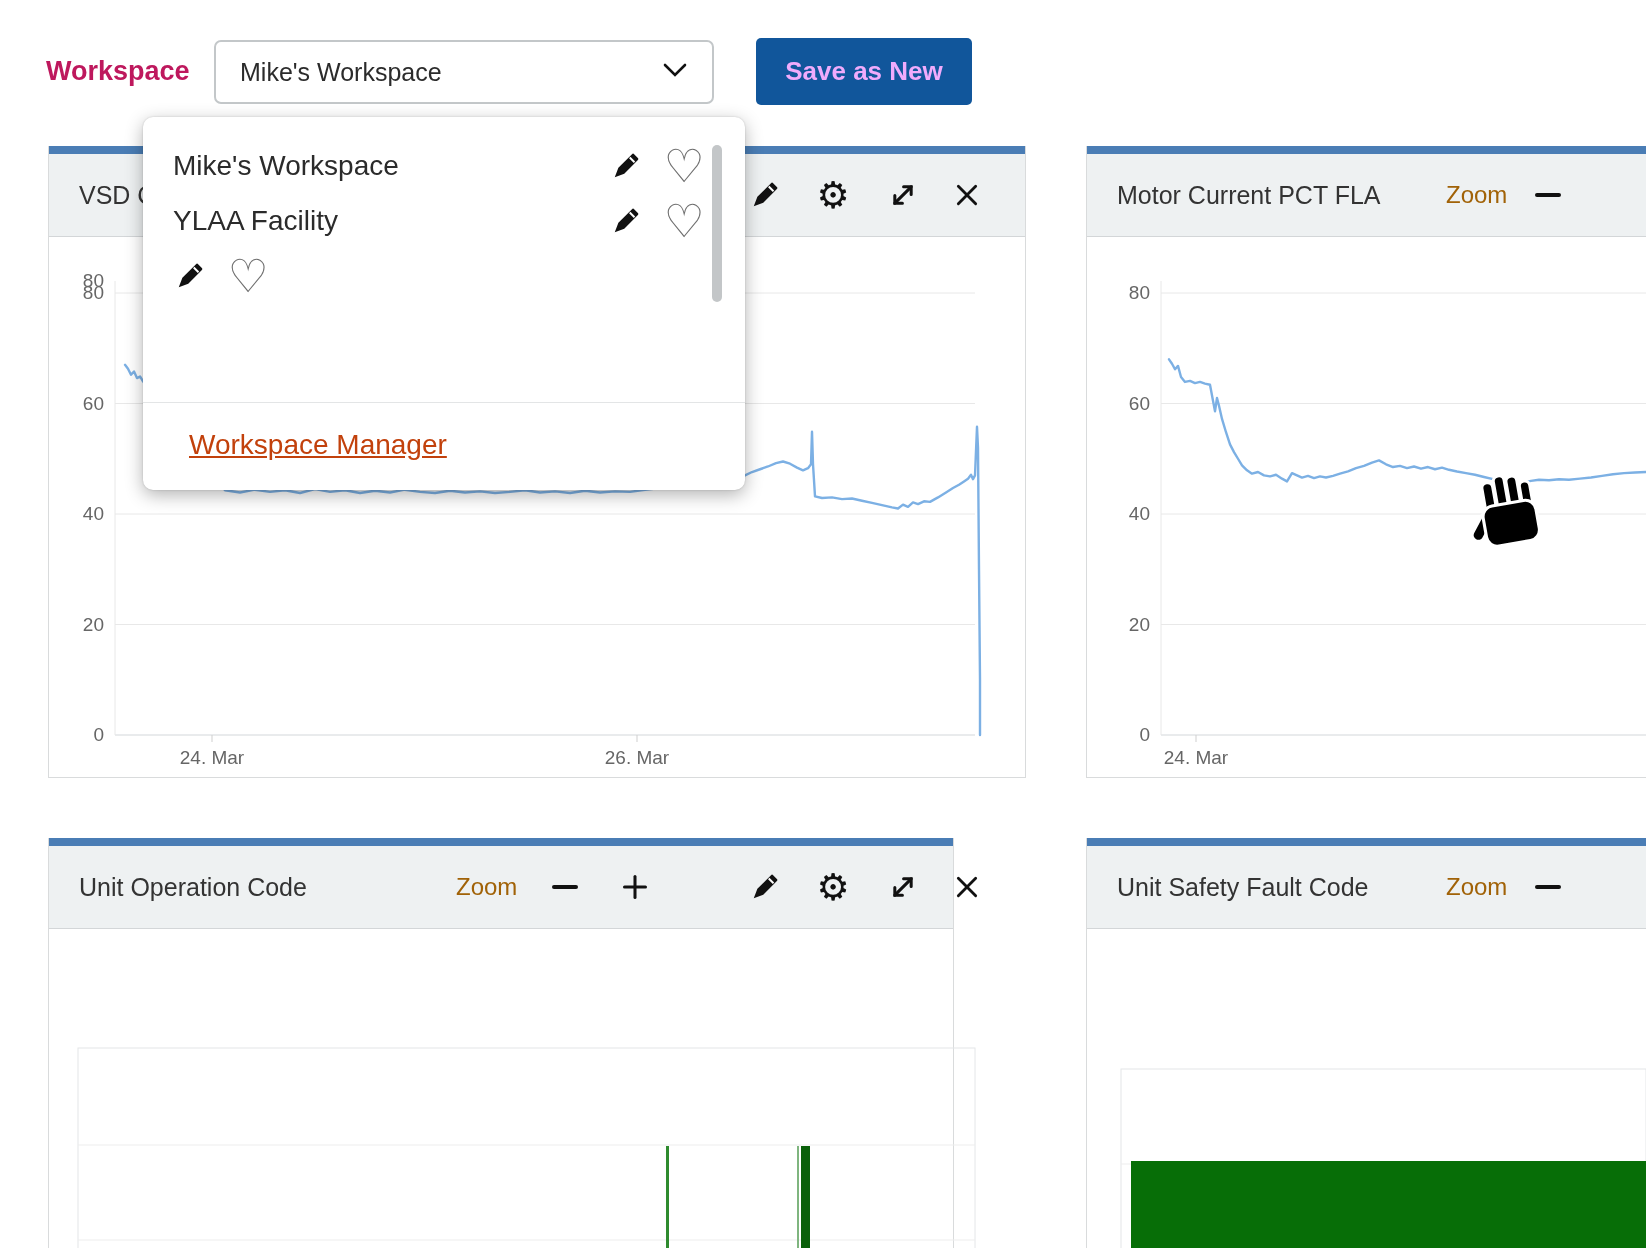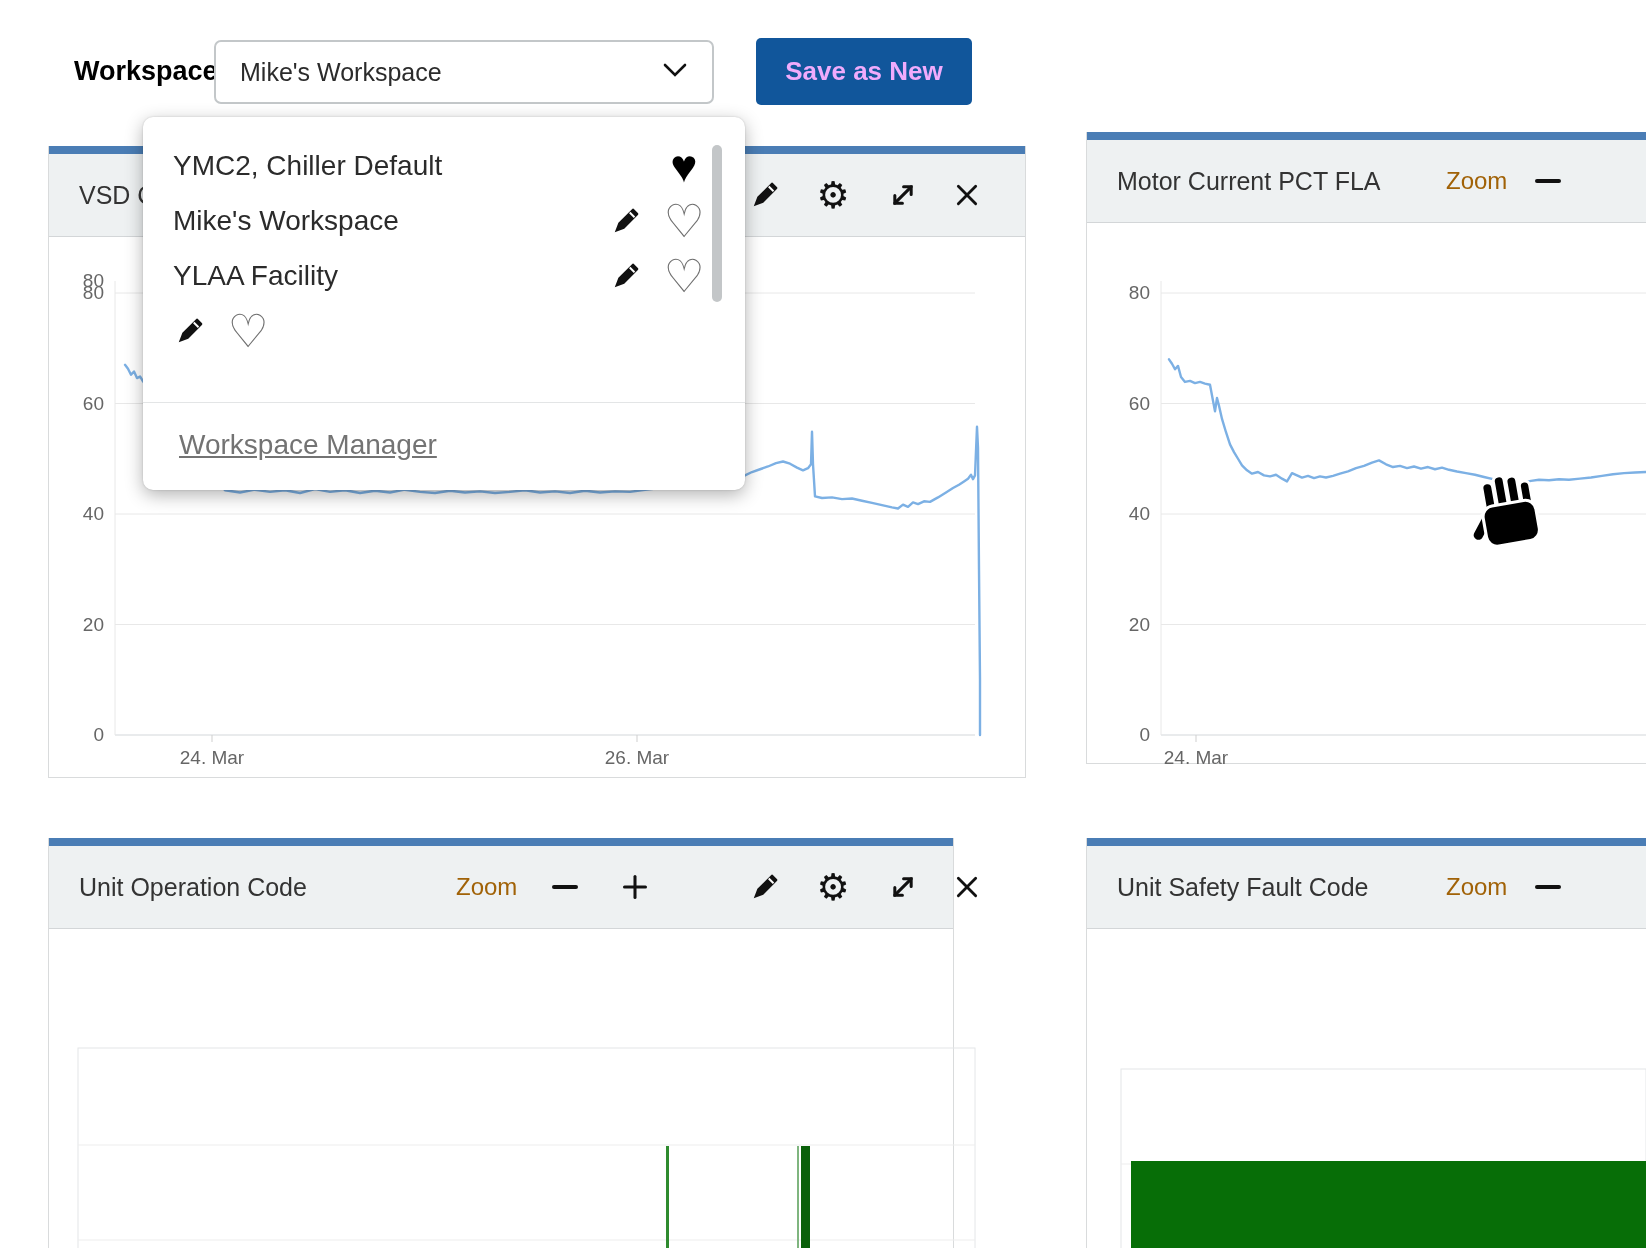--- a/index.html
+++ b/index.html
@@ -1,20 +1,20 @@
 <!DOCTYPE html>
 <html><head>
 <meta charset="utf-8">
 <style>
   html,body{margin:0;padding:0;background:#fff;}
   body{position:relative;width:1646px;height:1248px;overflow:hidden;
        font-family:"Liberation Sans","DejaVu Sans",sans-serif;color:#222;}
 
   
-  .ws-label{position:absolute;left:46px;top:56px;font-size:27px;font-weight:bold;color:#000000;margin-left:28px;}
+  .ws-label{position:absolute;left:46px;top:56px;font-size:27px;font-weight:bold;color:#be185d;}
   .ws-select{position:absolute;left:214px;top:40px;width:500px;height:64px;background:#fff;
              border:2px solid #c3c7c9;border-radius:7px;box-sizing:border-box;
              display:flex;align-items:center;padding:0 24px;cursor:pointer;}
   .ws-select .val{font-size:25px;color:#2b2b2b;flex:1;}
   .save-btn{position:absolute;left:756px;top:38px;width:216px;height:67px;background:#11569b;
             border:none;border-radius:5px;color:#f0abfc;font-size:26px;font-weight:bold;
             font-family:inherit;cursor:pointer;}
 
   
   .panel{position:absolute;background:#fff;border:1px solid #d9dbdc;border-top:none;box-sizing:border-box;}
@@ -22,41 +22,41 @@
   .panel-header{height:82px;background:#eef1f2;border-bottom:1px solid #d3d6d8;position:relative;}
   .p-title{position:absolute;left:30px;top:50%;transform:translateY(-50%);
            font-size:25px;color:#333;white-space:nowrap;}
   .hctl{position:absolute;top:50%;transform:translateY(-50%);width:32px;height:32px;
         display:flex;align-items:center;justify-content:center;cursor:pointer;}
   .zoom-lab{position:absolute;top:50%;transform:translateY(-50%);font-size:24px;color:#a16207;}
   .minus-bar{width:26px;height:4px;background:#111;border-radius:2px;}
   .gear-glyph{font-size:37px;color:#111;line-height:1;}
 
   #panel-vsd{left:48px;top:146px;width:978px;height:632px;}
-  #panel-motor{left:1086px;top:132px;width:561px;height:632px;border-right:none;}
+  #panel-motor{left:1086px;top:146px;width:561px;height:632px;border-right:none;}
   #panel-unit-op{left:48px;top:838px;width:906px;height:411px;border-bottom:none;}
   #panel-unit-safety{left:1086px;top:838px;width:561px;height:411px;border-right:none;border-bottom:none;text-align:center;}
 
   
   #charts-layer{position:absolute;left:0;top:0;z-index:3;pointer-events:none;}
 
   
   .ws-popup{position:absolute;left:143px;top:117px;width:602px;height:373px;background:#fff;
             border-radius:10px;box-shadow:0 5px 18px rgba(0,0,0,.30),0 0 2px rgba(0,0,0,.18);
             z-index:10;box-sizing:border-box;padding-top:21px;}
   .ws-row{height:55px;display:flex;align-items:center;padding:0 36px 0 30px;cursor:pointer;}
   .ws-row .lbl{flex:1;font-size:28px;color:#2b2b2b;}
   .icon-slot{width:34px;display:flex;justify-content:center;}
   .heart-slot{width:50px;margin-left:16px;display:flex;justify-content:center;}
   .heart-filled{font-size:46px;color:#000;line-height:1;}
   .heart-outline{font-size:46px;color:#707070;line-height:1;}
   .ws-scrollthumb{position:absolute;right:23px;top:28px;width:10px;height:157px;
                   background:#c3c6c8;border-radius:5px;}
   .ws-divider{position:absolute;left:0;right:0;top:285px;border-top:1px solid #e3e5e6;}
-  .ws-manager{position:absolute;left:36px;top:312px;font-size:28px;color:#737373;
+  .ws-manager{position:absolute;left:46px;top:312px;font-size:28px;color:#c2410c;
               text-decoration:underline;cursor:pointer;}
 
   
   #hand-cursor{position:absolute;left:1472px;top:468px;z-index:12;pointer-events:none;}
 
   svg .ic{stroke:#111;stroke-width:2.6;fill:none;stroke-linecap:round;}
 </style>
 </head>
 <body>
 
@@ -209,27 +209,20 @@
     </g>
     <g>
       <rect x="1121" y="1069" width="525" height="180" fill="none" stroke="#e4e6e8"></rect>
       <line x1="1121" x2="1646" y1="1164" y2="1164" stroke="#ededed"></line>
       <rect x="1131" y="1161" width="515" height="88" fill="#076e07"></rect>
     </g>
   </svg>
 
 <div class="ws-popup">
 
-  <div class="ws-row">
-    <span class="lbl">YMC2, Chiller Default</span>
-    <span class="icon-slot"></span>
-    <span class="heart-slot">
-      <span class="heart-filled">♥</span>
-    </span>
-  </div>
 
   <div class="ws-row">
     <span class="lbl">Mike's Workspace</span>
     <span class="icon-slot">
       <svg width="30" height="30" viewBox="0 0 24 24">
           <path fill="#111" d="M3 21l2.9-7.6L16.8 2.5a1.2 1.2 0 0 1 1.7 0l3 3a1.2 1.2 0 0 1 0 1.7L10.6 18.1 3 21z"></path>
           <path d="M15 5.2l3.8 3.8" stroke="#fff" stroke-width="1.5"></path>
         </svg>
     </span>
     <span class="heart-slot">

